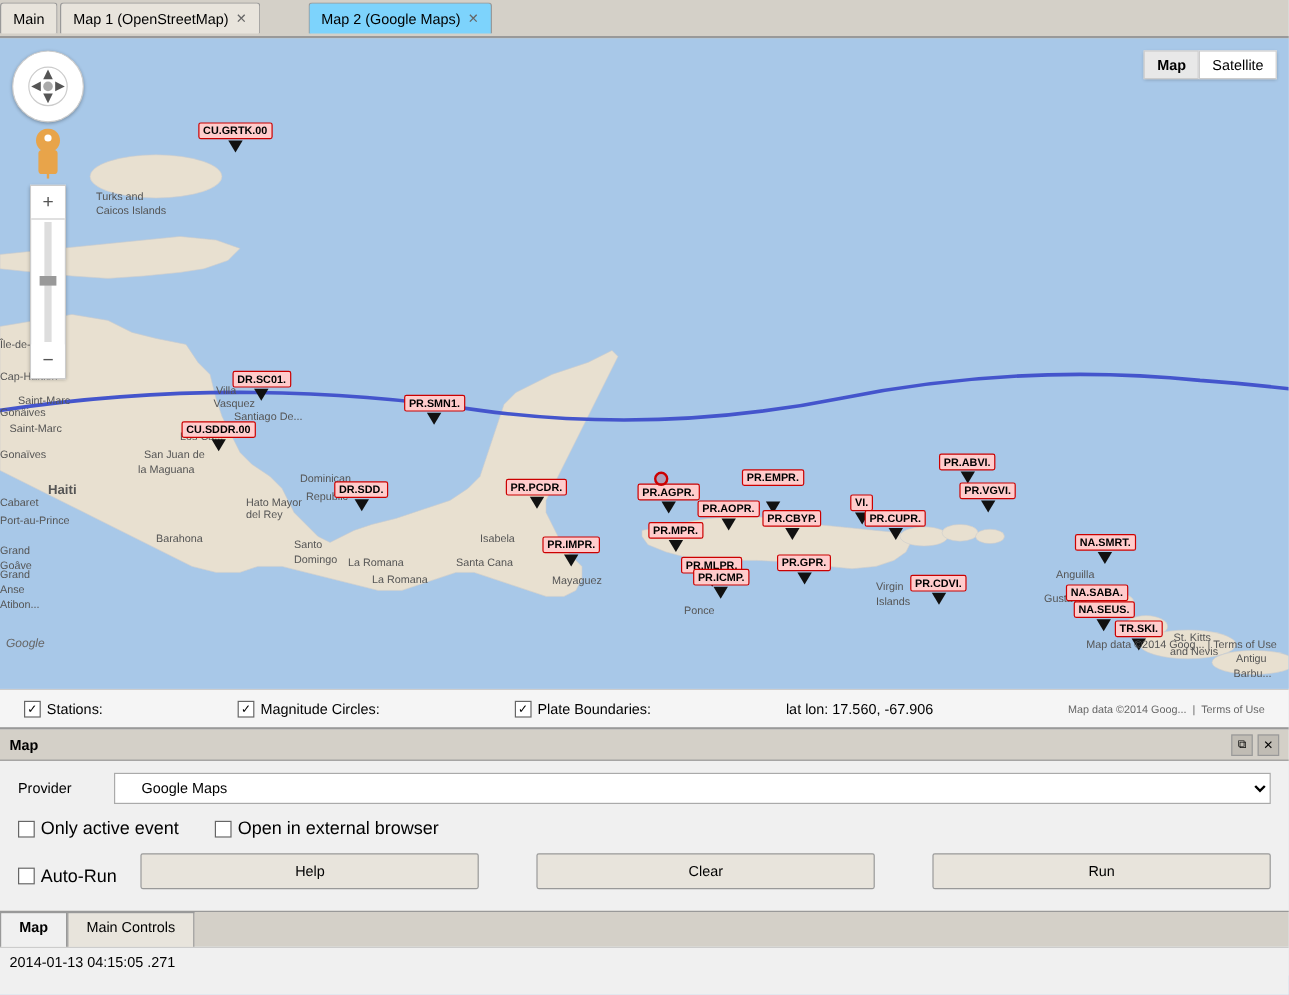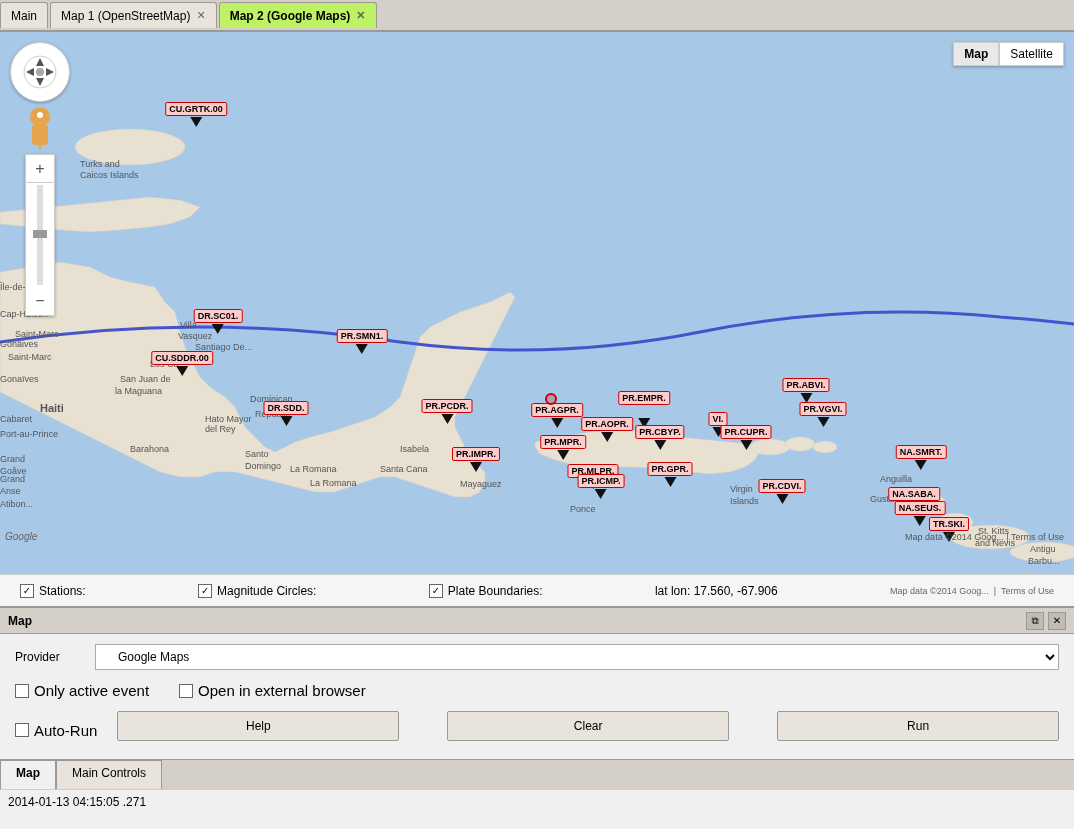--- a/index.html
+++ b/index.html
@@ -20,22 +20,23 @@
       background: #e8e4dc;
       border: 1px solid #999;
       border-bottom: none;
       cursor: pointer;
       font-size: 12px;
       height: 26px;
       margin-right: 2px;
       border-radius: 3px 3px 0 0;
     }
     .tab.active {
-      background: #bef264;
-      font-weight: bold;
+      background: #7dd3fc;
+      font-weight: normal;
+      margin-left: 38px;
     }
     .tab .close-btn {
       margin-left: 6px;
       color: #666;
       font-size: 11px;
       cursor: pointer;
     }
 
     
     .map-container {
@@ -422,21 +423,21 @@
       <div class="station-triangle"></div>
     </div>
       <div class="station-marker" style="position: absolute; left: 362px; top: 322px; transform: translate(-50%, -100%);">
       <div class="station-label">PR.SMN1.</div>
       <div class="station-triangle"></div>
     </div>
       <div class="station-marker" style="position: absolute; left: 182px; top: 344px; transform: translate(-50%, -100%);">
       <div class="station-label">CU.SDDR.00</div>
       <div class="station-triangle"></div>
     </div>
-      <div class="station-marker" style="position: absolute; left: 286px; top: 394px; transform: translate(-50%, -100%);">
+      <div class="station-marker" style="position: absolute; left: 301px; top: 394px; transform: translate(-50%, -100%);">
       <div class="station-label">DR.SDD.</div>
       <div class="station-triangle"></div>
     </div>
       <div class="station-marker" style="position: absolute; left: 447px; top: 392px; transform: translate(-50%, -100%);">
       <div class="station-label">PR.PCDR.</div>
       <div class="station-triangle"></div>
     </div>
       <div class="station-marker" style="position: absolute; left: 557px; top: 396px; transform: translate(-50%, -100%);">
       <div class="station-label">PR.AGPR.</div>
       <div class="station-triangle"></div>

